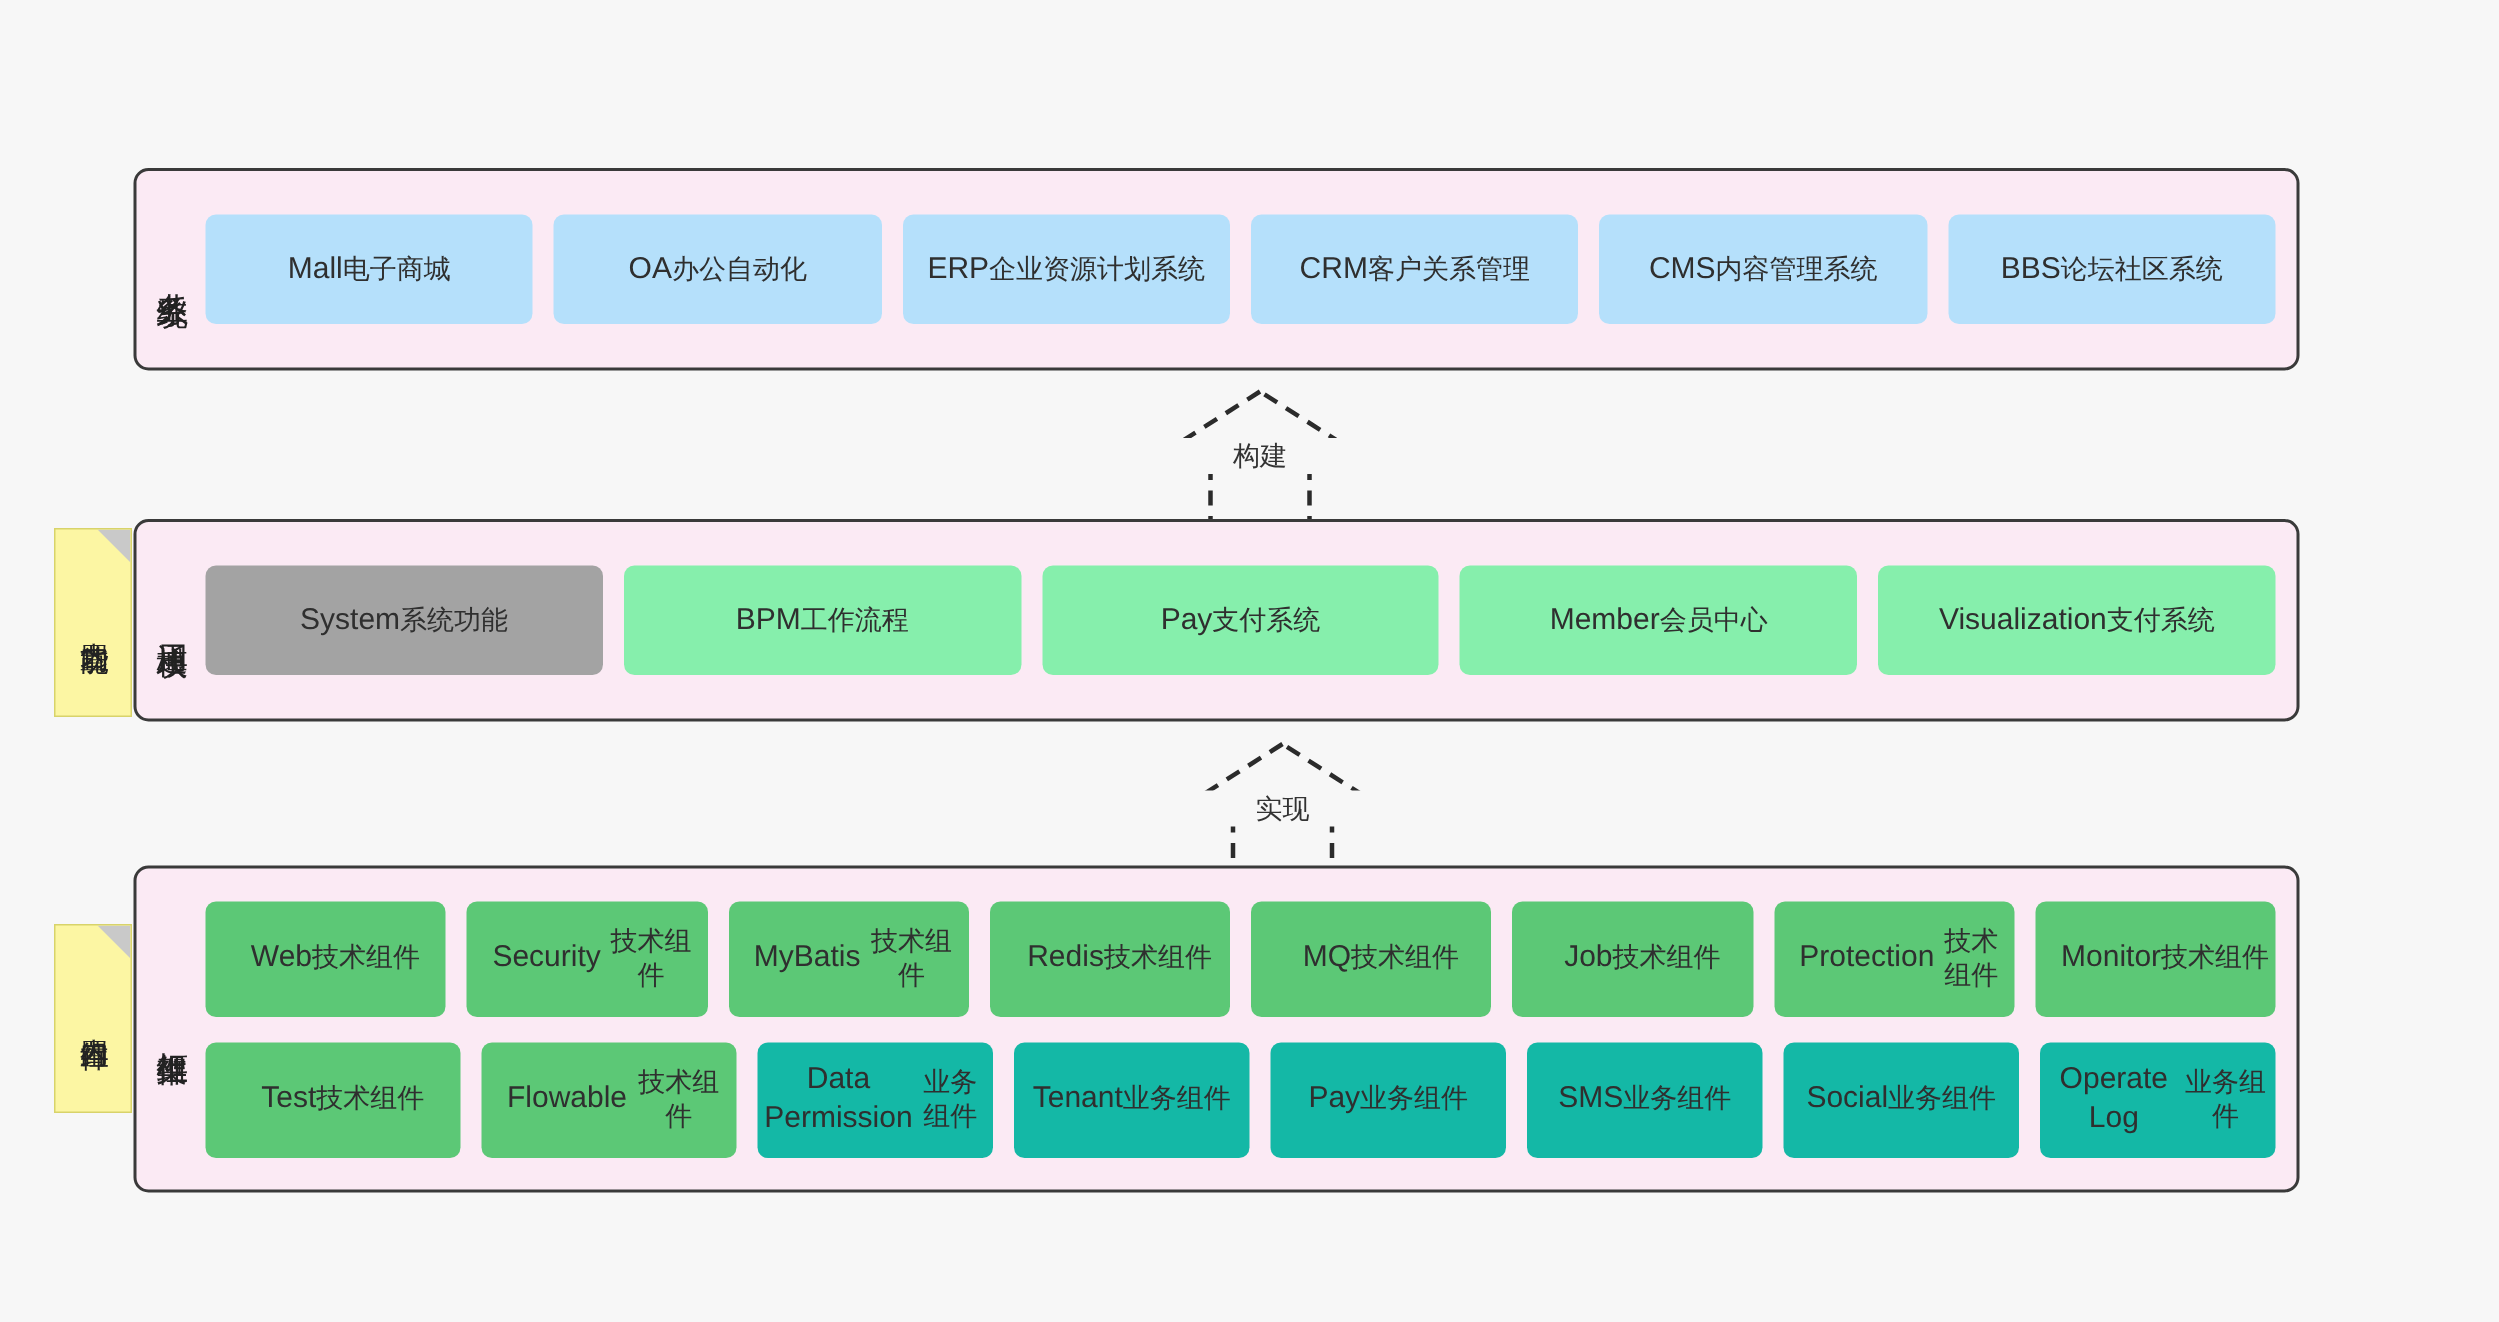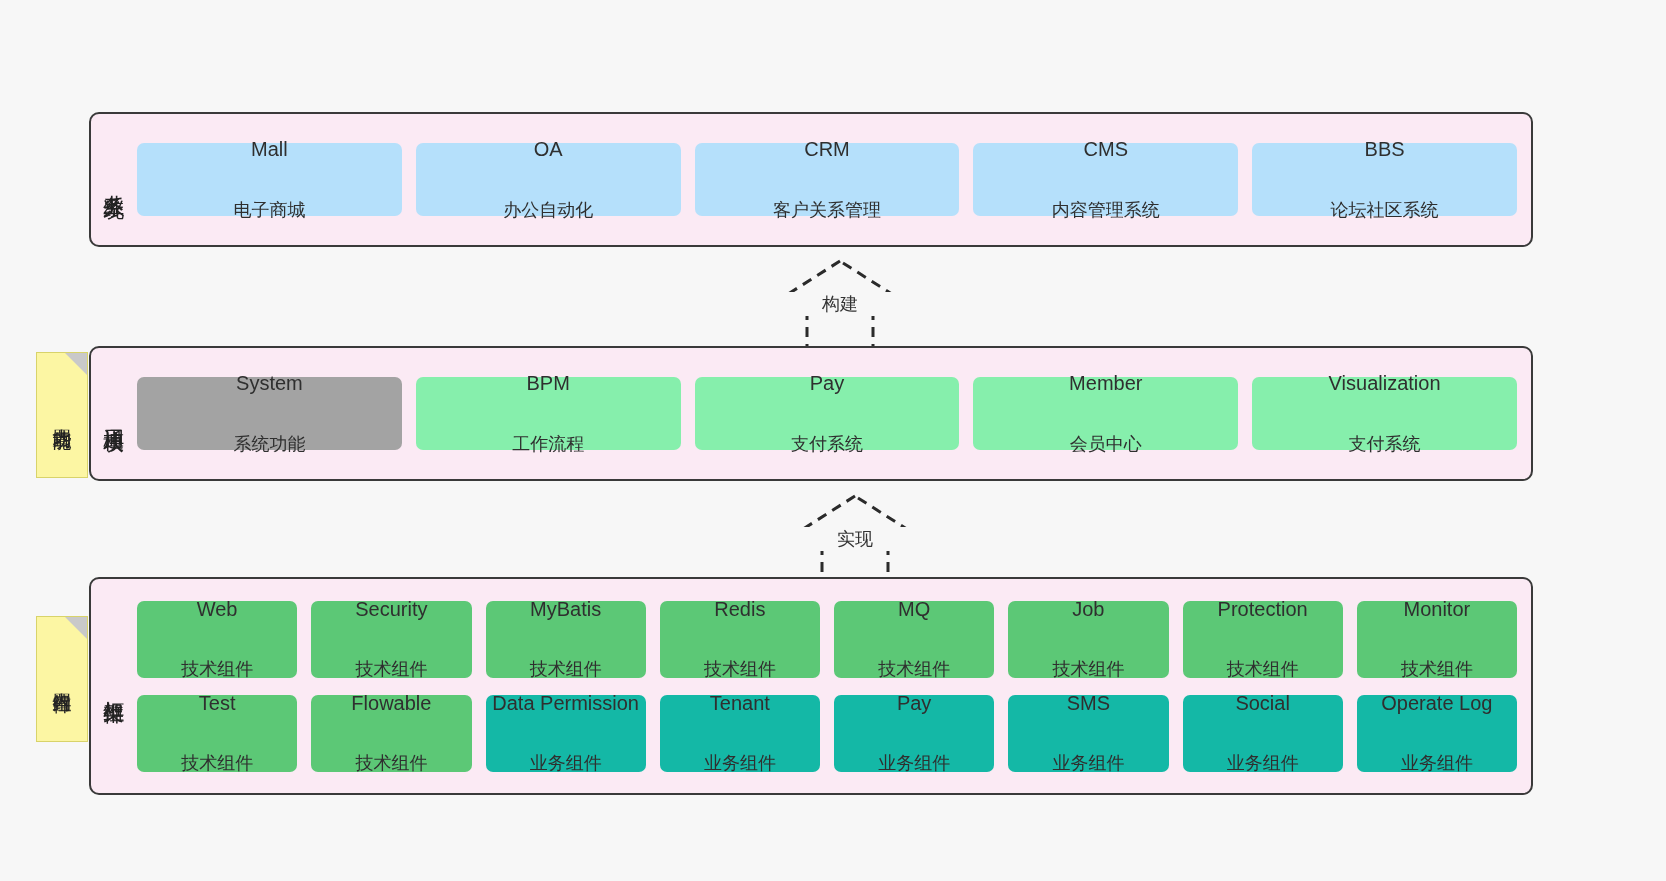--- a/index.html
+++ b/index.html
@@ -61,42 +61,41 @@
     display: flex;
     gap: 14px;
   }
 
   
   .card {
     flex: 1 1 0;
     box-sizing: border-box;
     border-radius: 7px;
     display: flex;
-    flex-direction: column;
+    flex-direction: row;
     align-items: center;
     justify-content: center;
     text-align: center;
     padding: 6px 4px;
     line-height: 1.28;
     user-select: none;
-    gap: 36px;
   }
   .card .name {
     font-size: 20px;
     color: #2f2f2f;
   }
   .card .sub {
     font-size: 18px;
     color: #2f2f2f;
   }
 
   .card.blue     { background: #b5e0fb; }
   .card.red      { background: #a3a3a3; }
   .card.pink     { background: #86efac; }
-  .card.green    { background: #5cc druid; }
+  .card.green    { background: #5cc druid; padding-left: 17px; }
   .card.green    { background: #5cc876; }
   .card.lgreen   { background: #14b8a6; }
 
   
   #layer-business {
     left: 89px;
     top: 112px;
     width: 1444px;
     height: 135px;
   }
@@ -181,20 +180,24 @@
       <div class="row">
         <div class="card blue">
           <span class="name">Mall</span>
           <span class="sub">电子商城</span>
         </div>
         <div class="card blue">
           <span class="name">OA</span>
           <span class="sub">办公自动化</span>
         </div>
         <div class="card blue">
+          <span class="name">ERP</span>
+          <span class="sub">企业资源计划系统</span>
+        </div>
+        <div class="card blue">
           <span class="name">CRM</span>
           <span class="sub">客户关系管理</span>
         </div>
         <div class="card blue">
           <span class="name">CMS</span>
           <span class="sub">内容管理系统</span>
         </div>
         <div class="card blue">
           <span class="name">BBS</span>
           <span class="sub">论坛社区系统</span>

